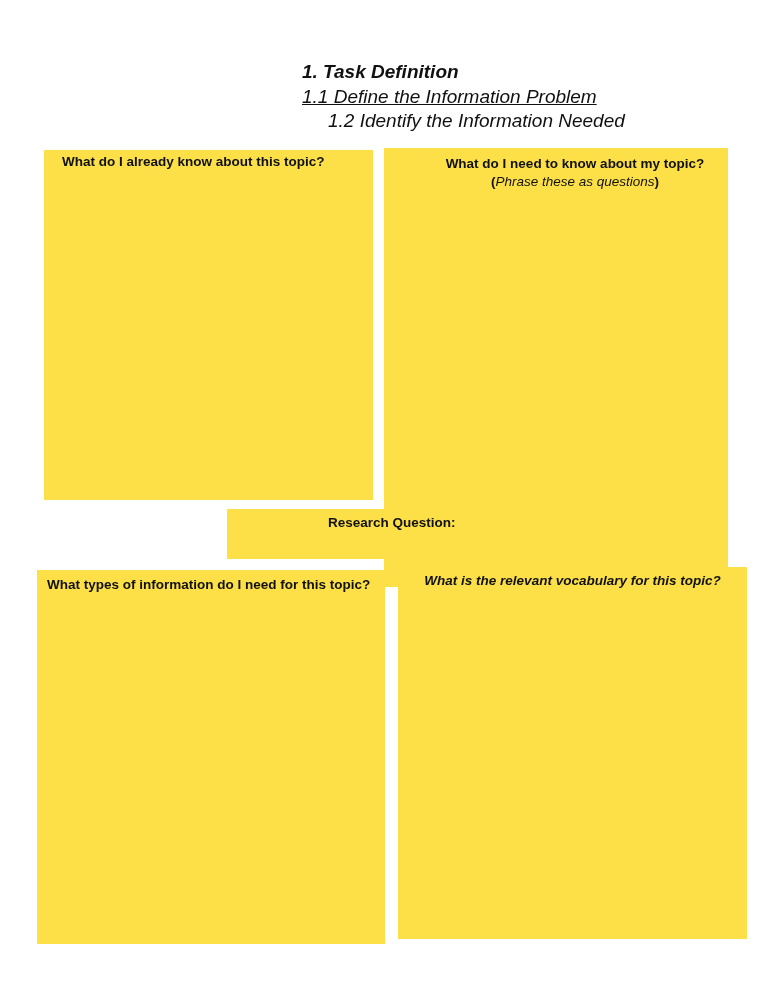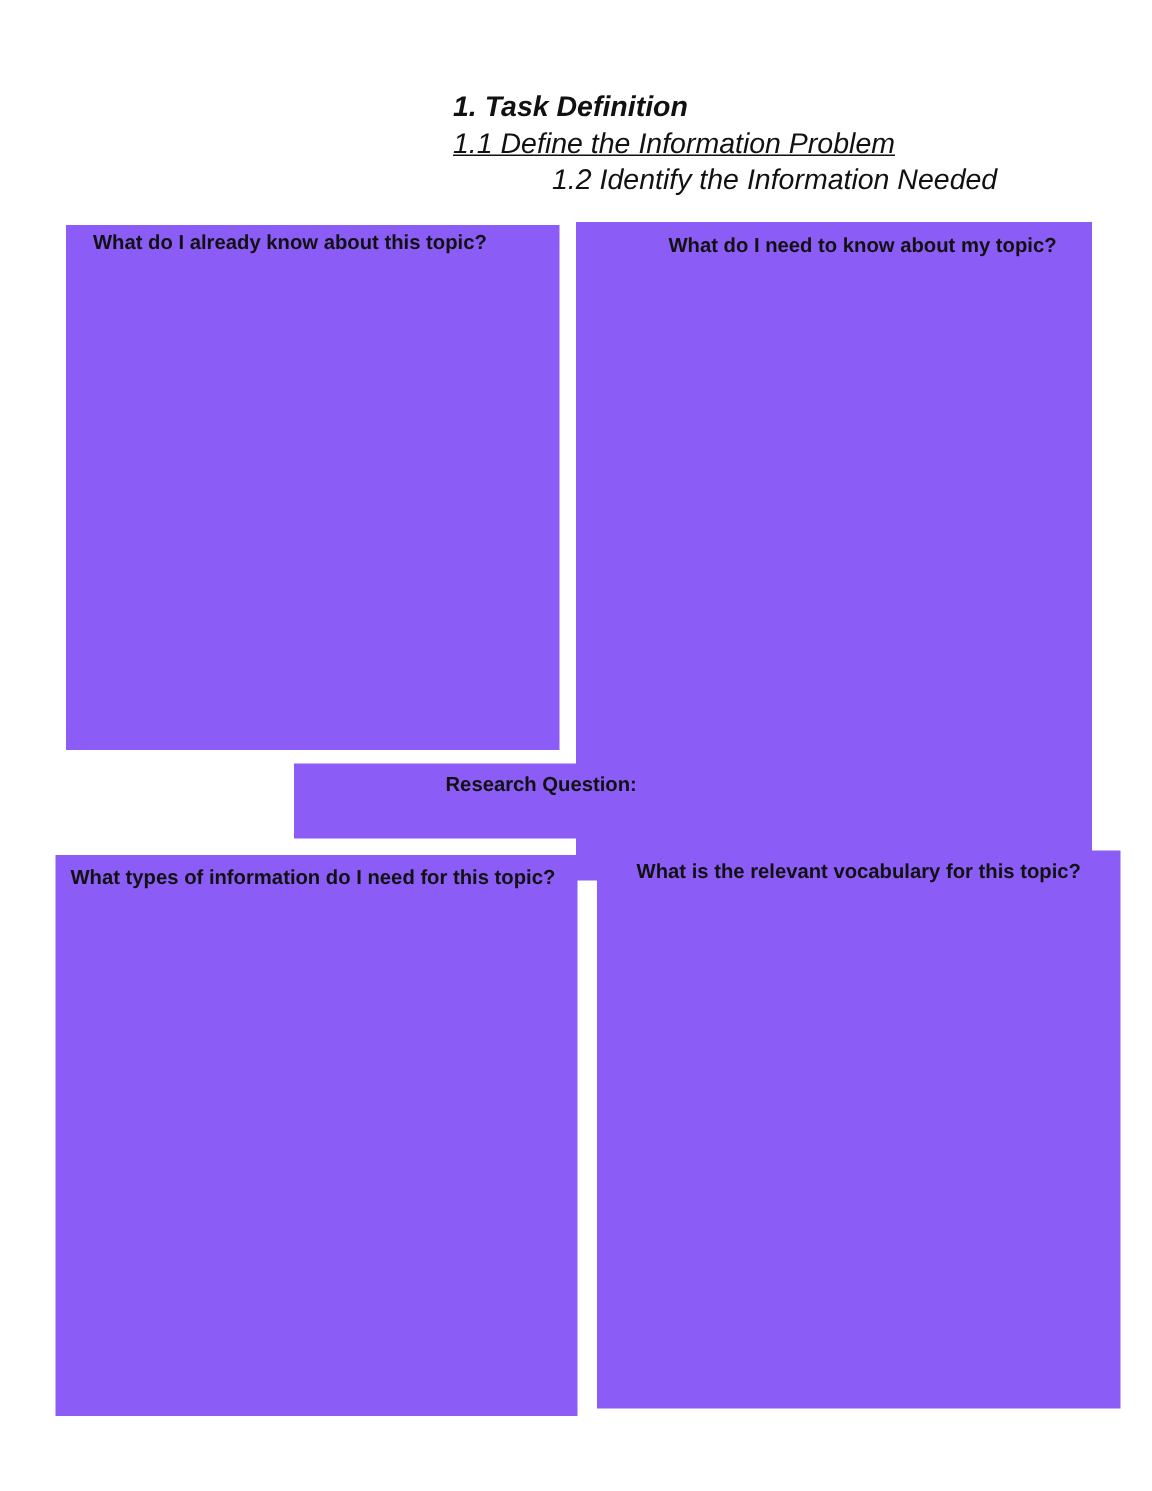--- a/index.html
+++ b/index.html
@@ -19,25 +19,25 @@
       position: absolute;
       left: 302px;
       font-style: italic;
       font-size: 19px;
       line-height: 24px;
       white-space: nowrap;
       text-align: right;
     }
     .h-main { top: 60px; font-weight: bold; }
     .h-sub1 { top: 85px; text-decoration: underline; }
-    .h-sub2 { top: 109px; left: 328px; margin-left: 40px; }
+    .h-sub2 { top: 109px; left: 328px; }
 
     .box {
       position: absolute;
-      background: #8b5cf6;
+      background: #fde047;
       box-sizing: border-box;
     }
     .box-title {
       font-weight: bold;
       font-size: 13.5px;
       line-height: 18px;
       white-space: nowrap;
     }
     .box-sub {
       font-size: 13.5px;
@@ -46,44 +46,45 @@
     }
 
     #box-know { left: 44px; top: 150px; width: 329px; height: 350px; }
     #box-know .box-title { position: absolute; left: 18px; top: 3px; }
 
     #box-need { left: 384px; top: 148px; width: 344px; height: 439px; }
     #box-need .inner { position: absolute; left: 0; right: -38px; top: 7px; text-align: center; }
     #box-need .box-sub i { font-style: italic; font-weight: normal; }
     #box-need .box-sub b { font-weight: bold; }
 
-    #box-rq { left: 196px; top: 509px; width: 341px; height: 50px; }
+    #box-rq { left: 227px; top: 509px; width: 341px; height: 50px; }
     #box-rq .box-title { position: absolute; left: 101px; top: 5px; }
 
     #box-types { left: 37px; top: 570px; width: 348px; height: 374px; padding-left: 32px; }
     #box-types .inner { position: absolute; left: 10px; top: 6px; width: 334px; }
     #box-types .box-title, #box-types .box-sub { white-space: normal; font-size: 13.5px; line-height: 18.5px; }
 
-    #box-vocab { left: 398px; top: 567px; width: 349px; height: 372px; }
+    #box-vocab { left: 398px; top: 567px; width: 349px; height: 372px; font-style: italic; }
     #box-vocab .inner { position: absolute; left: 0; right: 0; top: 5px; text-align: center; }
   </style>
 </head>
 <body>
 
 <div class="heading h-main">1. Task Definition</div>
 <div class="heading h-sub1">1.1 Define the Information Problem</div>
 <div class="heading h-sub2">1.2 Identify the Information Needed</div>
 
 <div class="box" id="box-know">
   <div class="box-title">What do I already know about this topic?</div>
 </div>
 
 <div class="box" id="box-need">
   <div class="inner">
     <div class="box-title">What do I need to know about my topic?</div>
+    <div class="box-sub"><b>(</b><i>Phrase these as questions</i><b>)</b></div>
   </div>
 </div>
 
 <div class="box" id="box-rq">
   <div class="box-title">Research Question:</div>
 </div>
 
 <div class="box" id="box-types">
   <div class="inner">
     <div class="box-title">What types of information do I need for this topic?</div>

